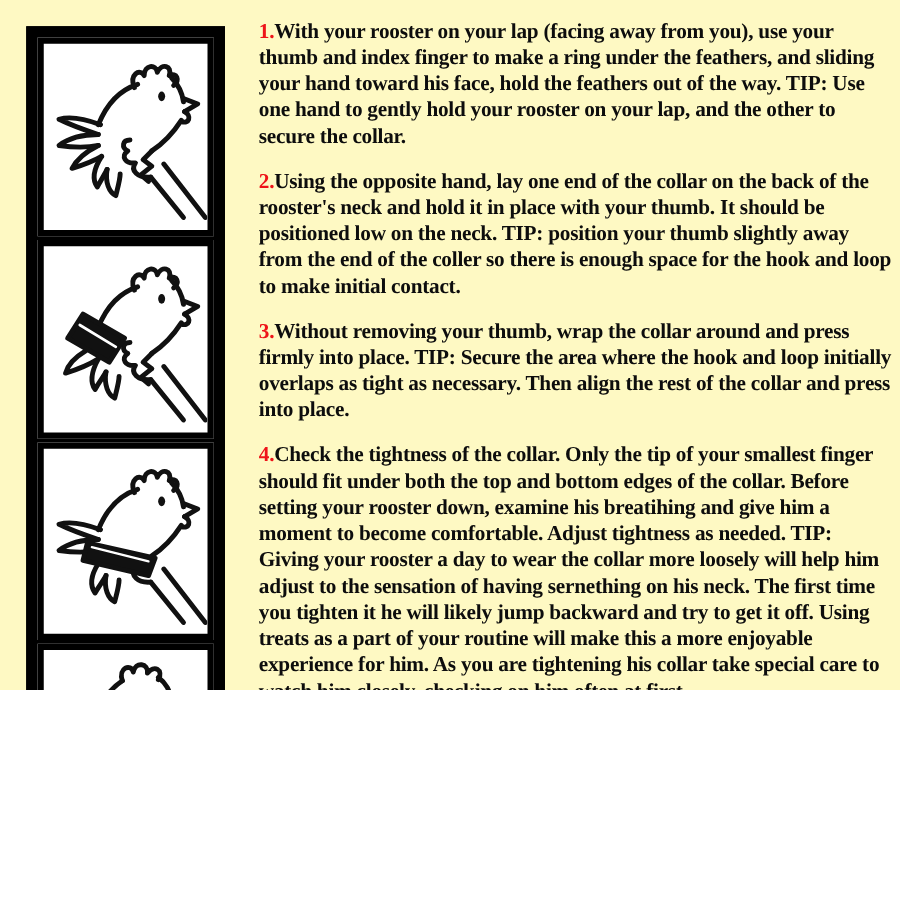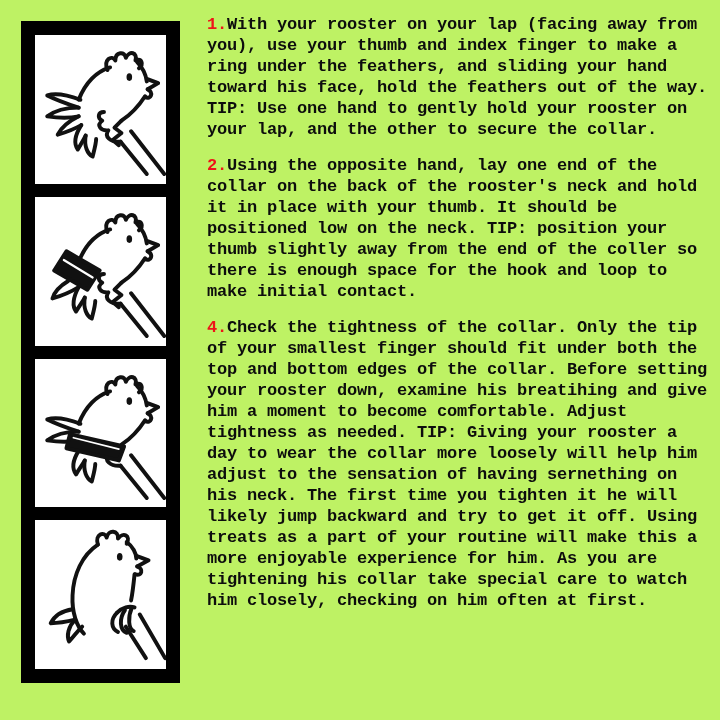--- a/index.html
+++ b/index.html
@@ -1,21 +1,21 @@
 <!DOCTYPE html>
 <html><head>
 <meta charset="utf-8">
 <style>
   html, body { margin: 0; padding: 0; background: #ffffff; }
   .page {
     position: relative;
-    width: 720px; height: 720px;
-    background: #bef264;
+    width: 720px; height: 552px;
+    background: #fef9c3;
     overflow: hidden;
-    font-family: Liberation Mono, monospace;
+    font-family: Liberation Serif, serif;
   }
 
   
   .strip {
     position: absolute;
     left: 21px; top: 21px;
     width: 159px; height: 662px;
     border: 6px solid #000;
     background: #000;
     box-sizing: border-box;
@@ -145,16 +145,17 @@
           <path d="M111,90 C106,101 107,115 113,117"></path>
           <path d="M94,96 C100,90 108,88 114,90"></path>
         </g>
       </svg>
     </div>
   </div>
 
   <div class="steps">
     <p class="step"><span class="num">1.</span><span>With your rooster on your lap (facing away from you), use your thumb and index finger to make a ring under the feathers, and sliding your hand toward his face, hold the feathers out of the way. TIP: Use one hand to gently hold your rooster on your lap, and the other to secure the collar.</span></p>
     <p class="step"><span class="num">2.</span><span>Using the opposite hand, lay one end of the collar on the back of the rooster's neck and hold it in place with your thumb. It should be positioned low on the neck. TIP: position your thumb slightly away from the end of the coller so there is enough space for the hook and loop to make initial contact.</span></p>
+    <p class="step"><span class="num">3.</span><span>Without removing your thumb, wrap the collar around and press firmly into place. TIP: Secure the area where the hook and loop initially overlaps as tight as necessary. Then align the rest of the collar and press into place.</span></p>
     <p class="step"><span class="num">4.</span><span>Check the tightness of the collar. Only the tip of your smallest finger should fit under both the top and bottom edges of the collar. Before setting your rooster down, examine his breatihing and give him a moment to become comfortable. Adjust tightness as needed. TIP: Giving your rooster a day to wear the collar more loosely will help him adjust to the sensation of having sernething on his neck. The first time you tighten it he will likely jump backward and try to get it off. Using treats as a part of your routine will make this a more enjoyable experience for him. As you are tightening his collar take special care to watch him closely, checking on him often at first.</span></p>
   </div>
 
 </div>
 
 </body></html>

